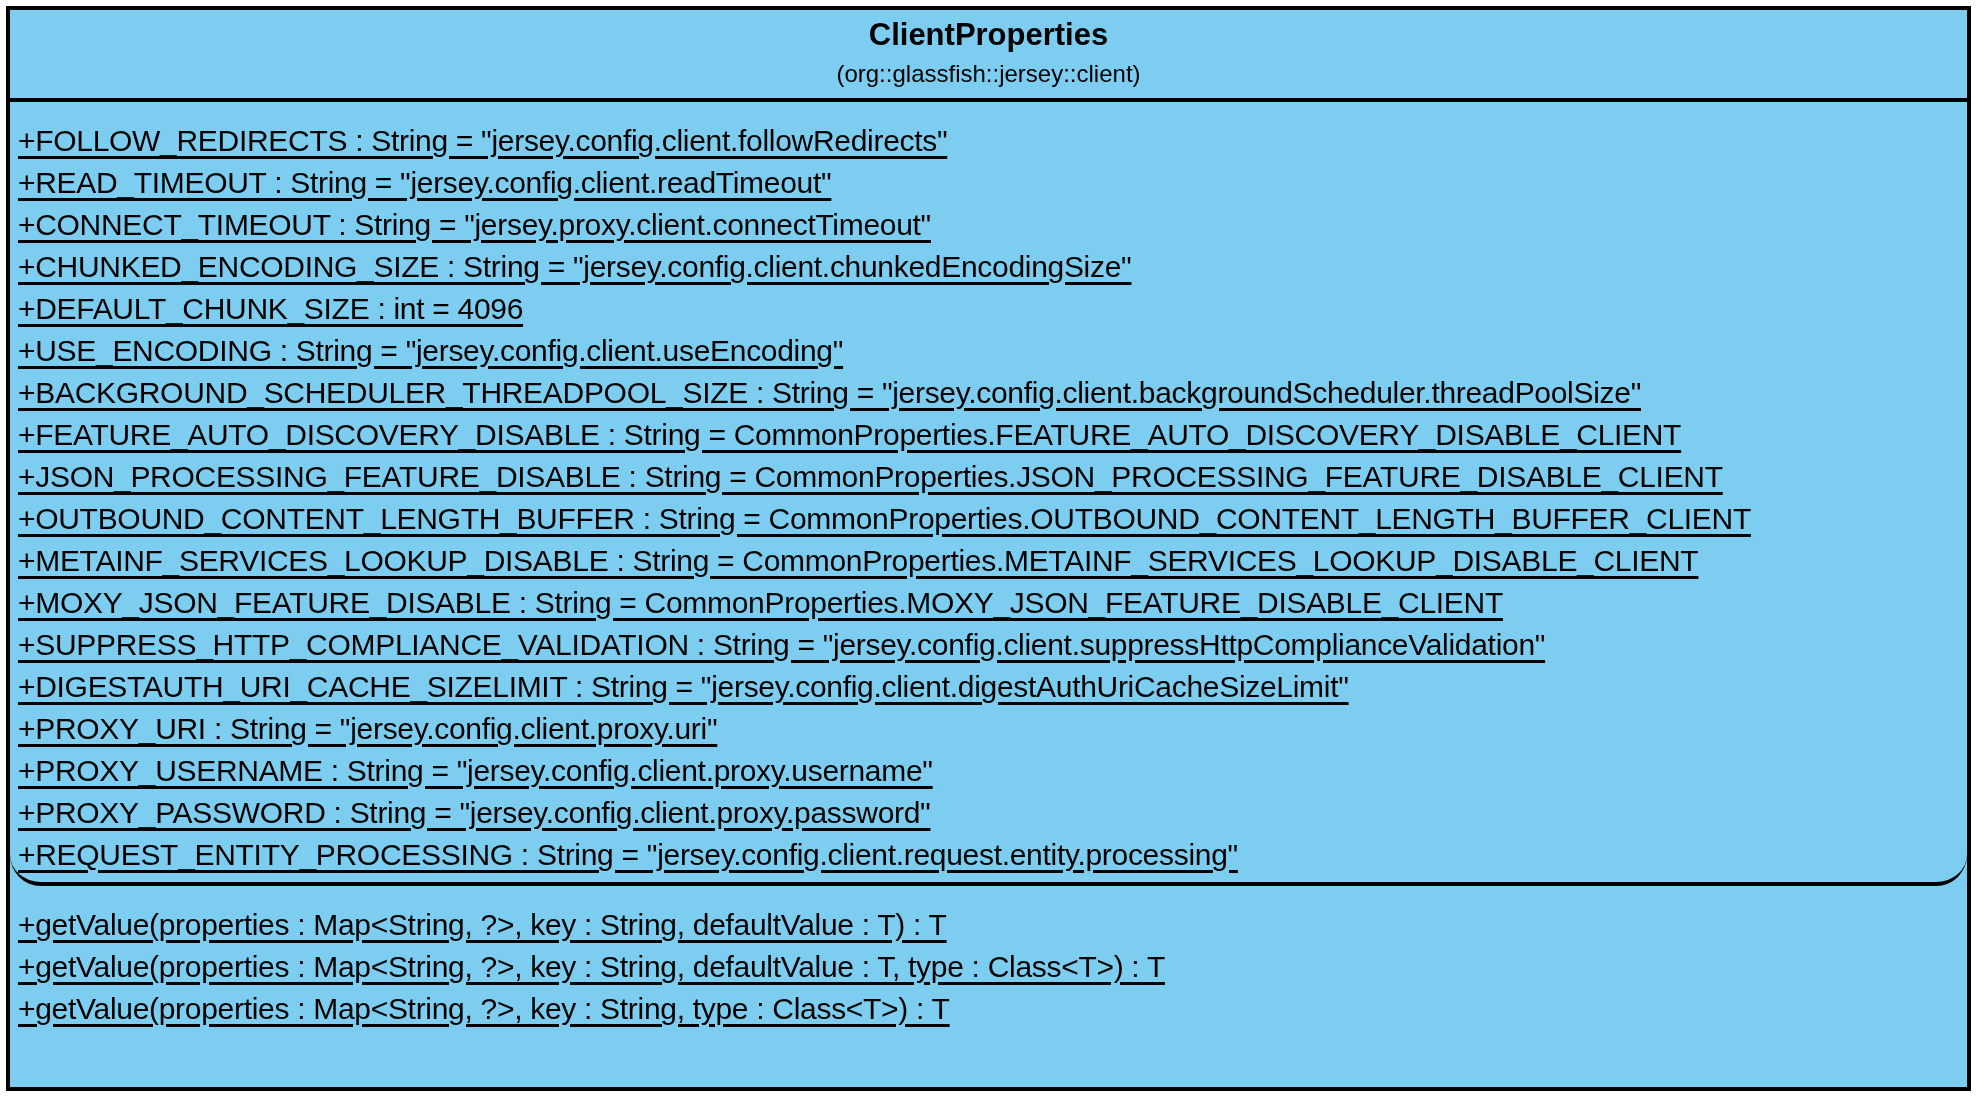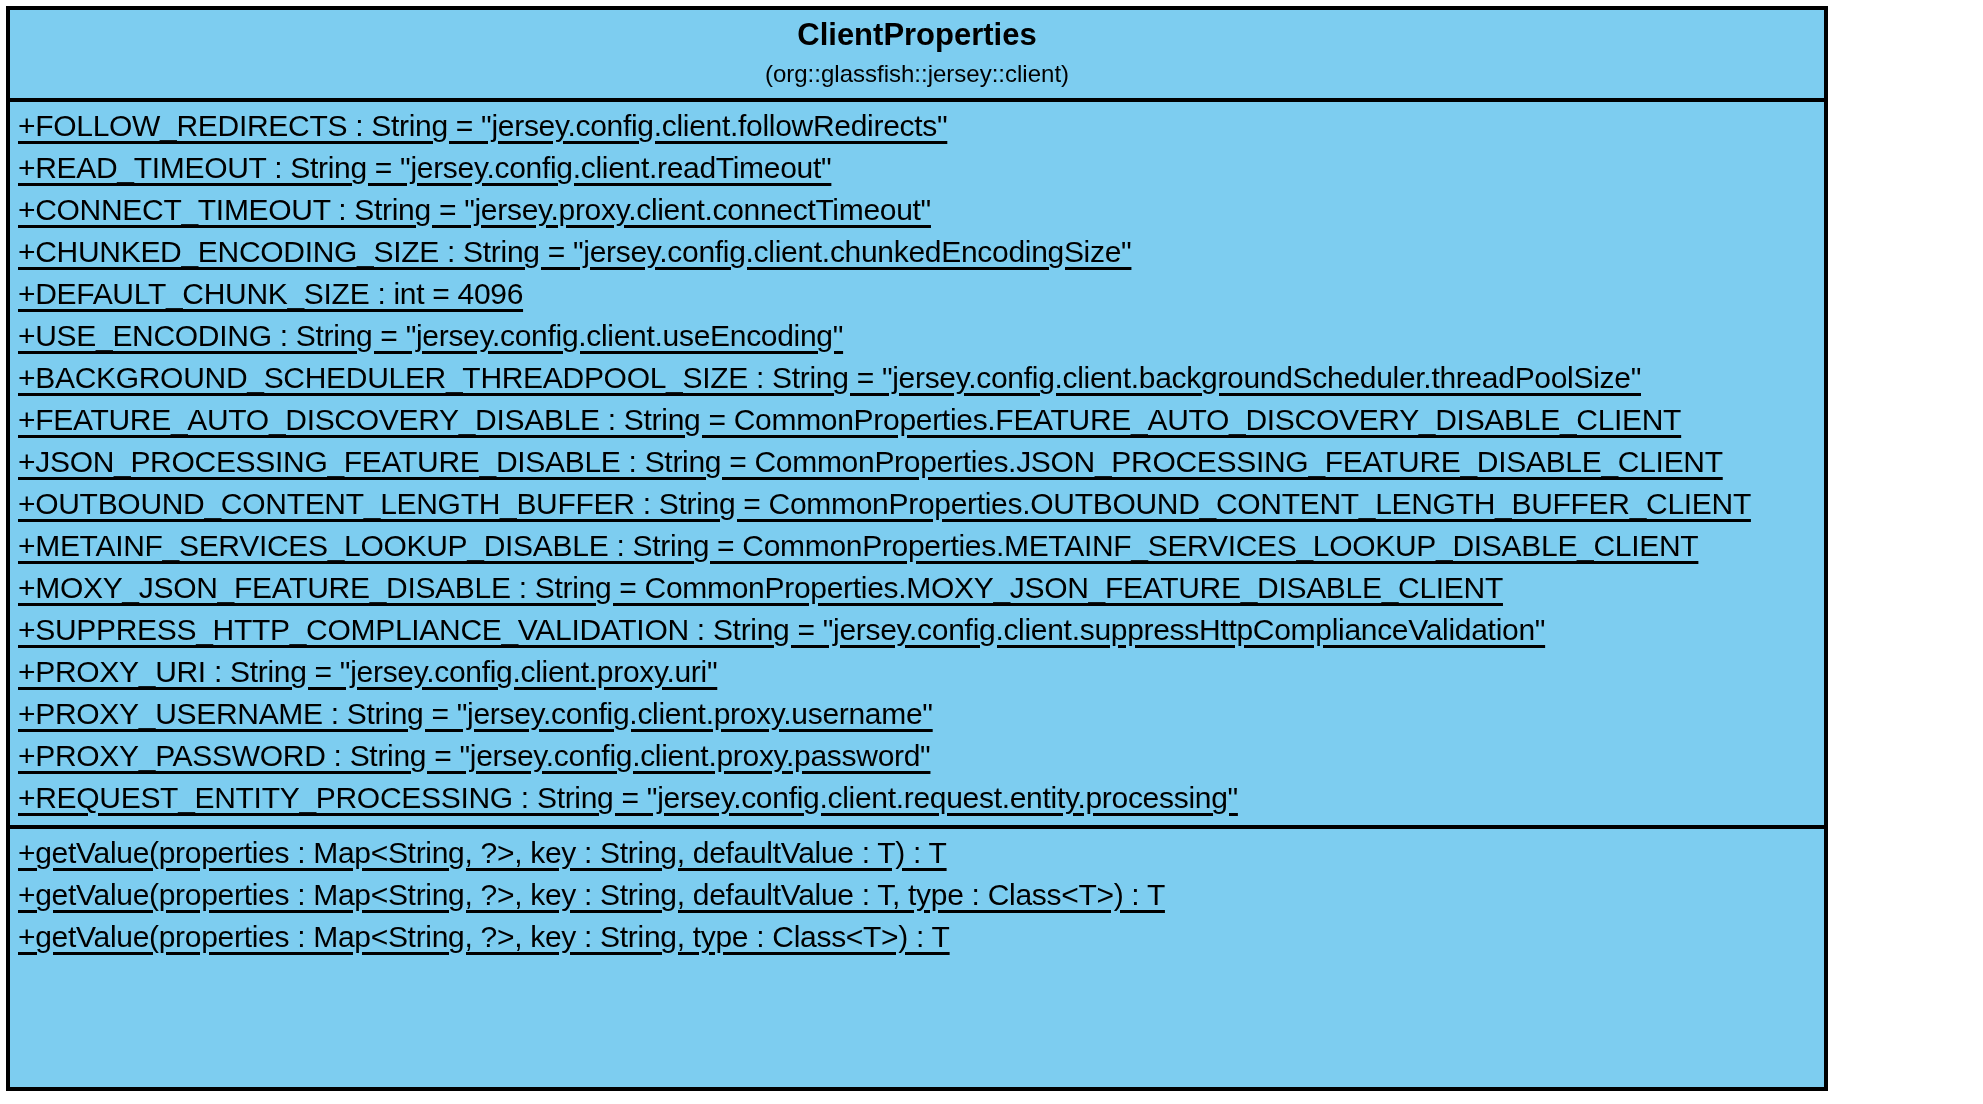--- a/index.html
+++ b/index.html
@@ -9,21 +9,21 @@
     width: 1983px;
     height: 1104px;
     font-family: "Liberation Sans", sans-serif;
     color: #000000;
     overflow: hidden;
   }
   .uml-class {
     position: absolute;
     left: 6px;
     top: 6px;
-    width: 1822px;
+    width: 1965px;
     height: 1085px;
     box-sizing: border-box;
     background: var(--fill, #7DCDF0);
     border: 4px solid var(--border, #000000);
   }
   .uml-header {
     text-align: center;
     border-bottom: 4px solid var(--border, #000000);
     padding: 5px 0 6px 0;
   }
@@ -32,21 +32,22 @@
     font-size: 31px;
     line-height: 40px;
     white-space: nowrap;
   }
   .uml-class-package {
     font-size: 24px;
     line-height: 37px;
     white-space: nowrap;
   }
   .uml-section {
-    padding: 3px 8px 6px 8px;
+    padding: 18px 8px 6px 8px;
+    border-radius: 31px;
   }
   .uml-section.attributes {
     border-bottom: 4px solid var(--border, #000000);
   }
   .member-row {
     font-size: 30px;
     line-height: 42px;
     white-space: nowrap;
     letter-spacing: -0.3px;
   }
@@ -71,20 +72,21 @@
       <div class="member-row static">+CHUNKED_ENCODING_SIZE : String = "jersey.config.client.chunkedEncodingSize"</div>
       <div class="member-row static">+DEFAULT_CHUNK_SIZE : int = 4096</div>
       <div class="member-row static">+USE_ENCODING : String = "jersey.config.client.useEncoding"</div>
       <div class="member-row static">+BACKGROUND_SCHEDULER_THREADPOOL_SIZE : String = "jersey.config.client.backgroundScheduler.threadPoolSize"</div>
       <div class="member-row static">+FEATURE_AUTO_DISCOVERY_DISABLE : String = CommonProperties.FEATURE_AUTO_DISCOVERY_DISABLE_CLIENT</div>
       <div class="member-row static">+JSON_PROCESSING_FEATURE_DISABLE : String = CommonProperties.JSON_PROCESSING_FEATURE_DISABLE_CLIENT</div>
       <div class="member-row static">+OUTBOUND_CONTENT_LENGTH_BUFFER : String = CommonProperties.OUTBOUND_CONTENT_LENGTH_BUFFER_CLIENT</div>
       <div class="member-row static">+METAINF_SERVICES_LOOKUP_DISABLE : String = CommonProperties.METAINF_SERVICES_LOOKUP_DISABLE_CLIENT</div>
       <div class="member-row static">+MOXY_JSON_FEATURE_DISABLE : String = CommonProperties.MOXY_JSON_FEATURE_DISABLE_CLIENT</div>
       <div class="member-row static">+SUPPRESS_HTTP_COMPLIANCE_VALIDATION : String = "jersey.config.client.suppressHttpComplianceValidation"</div>
+      <div class="member-row static">+DIGESTAUTH_URI_CACHE_SIZELIMIT : String = "jersey.config.client.digestAuthUriCacheSizeLimit"</div>
       <div class="member-row static">+PROXY_URI : String = "jersey.config.client.proxy.uri"</div>
       <div class="member-row static">+PROXY_USERNAME : String = "jersey.config.client.proxy.username"</div>
       <div class="member-row static">+PROXY_PASSWORD : String = "jersey.config.client.proxy.password"</div>
       <div class="member-row static">+REQUEST_ENTITY_PROCESSING : String = "jersey.config.client.request.entity.processing"</div>
     </div>
   <div class="uml-section methods" id="methods-section">
       <div class="member-row static">+getValue(properties : Map&lt;String, ?&gt;, key : String, defaultValue : T) : T</div>
       <div class="member-row static">+getValue(properties : Map&lt;String, ?&gt;, key : String, defaultValue : T, type : Class&lt;T&gt;) : T</div>
       <div class="member-row static">+getValue(properties : Map&lt;String, ?&gt;, key : String, type : Class&lt;T&gt;) : T</div>
     </div>

